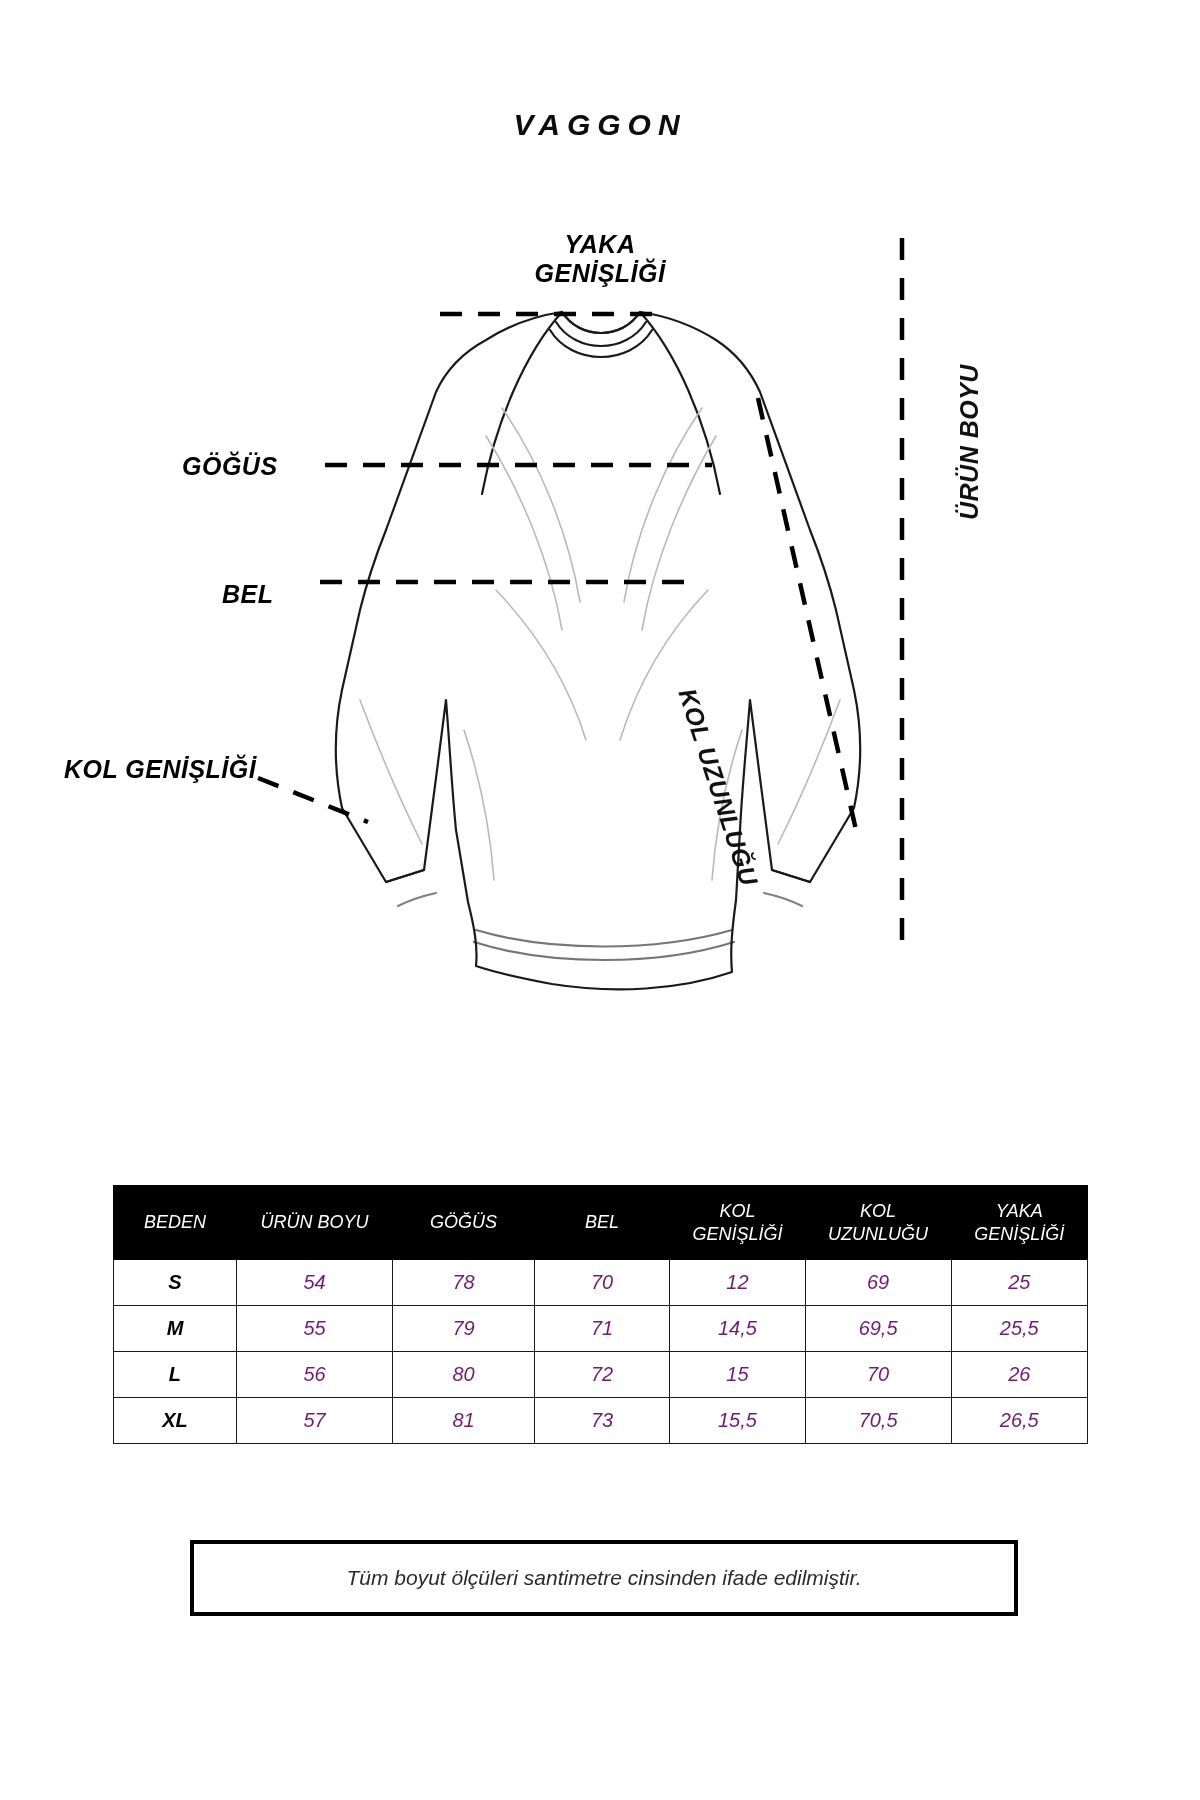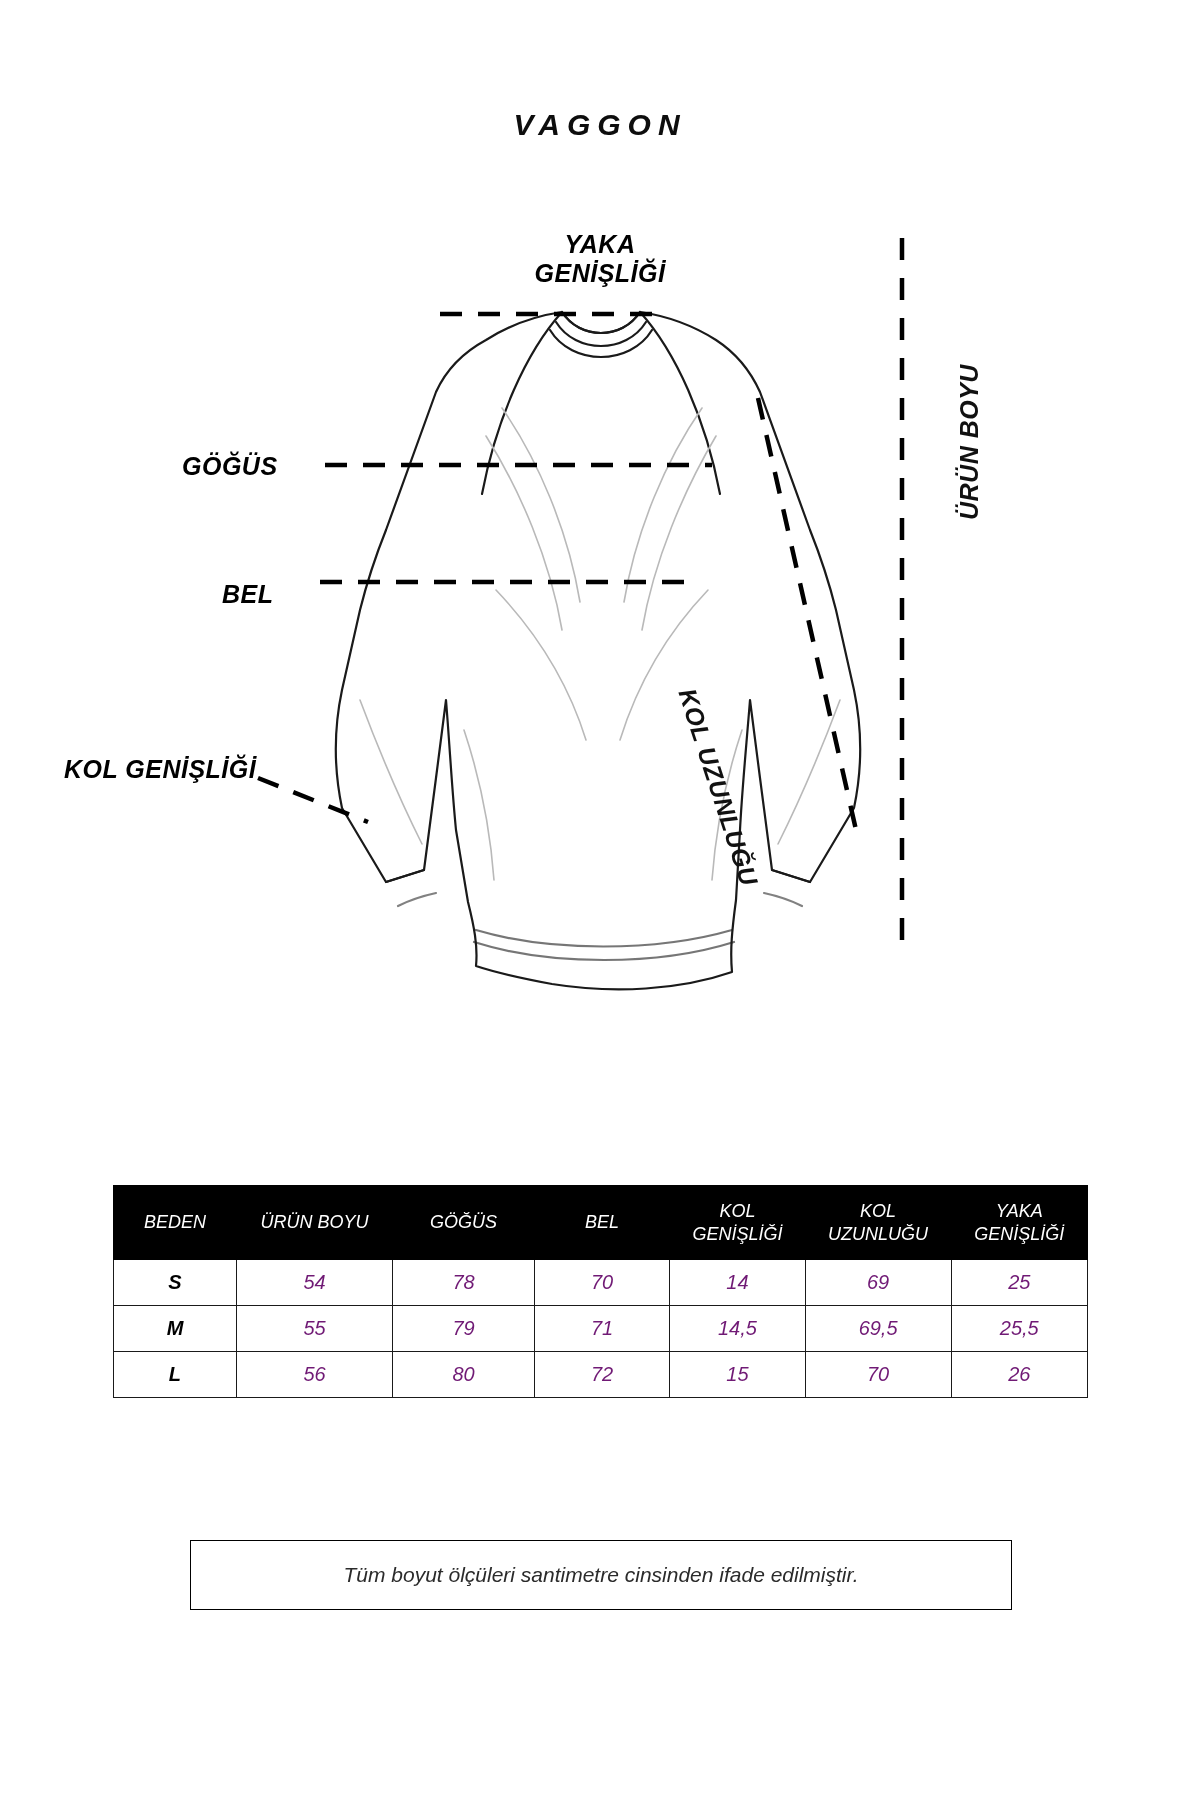--- a/index.html
+++ b/index.html
@@ -148,21 +148,21 @@
   .size-table col.c-ku    { width: 140px; }
   .size-table col.c-yg    { width: 131px; }
 
   
   .footnote {
     position: absolute;
     top: 1540px;
     left: 190px;
     width: 820px;
     height: 68px;
-    border: 1px solid #000000;
+    border: 4px solid #000000;
     display: flex;
     align-items: center;
     justify-content: center;
     font-size: 21px;
     color: #2b2b2b;
   }
 </style>
 </head>
 <body>
 
@@ -289,21 +289,21 @@
           <span>YAKA</span><br><span>GENİŞLİĞİ</span>
         </th>
       </tr>
     </thead>
     <tbody>
       <tr>
         <td class="size-cell">S</td>
         <td>54</td>
         <td>78</td>
         <td>70</td>
-        <td>14</td>
+        <td>12</td>
         <td>69</td>
         <td>25</td>
       </tr>
       <tr>
         <td class="size-cell">M</td>
         <td>55</td>
         <td>79</td>
         <td>71</td>
         <td>14,5</td>
         <td>69,5</td>
@@ -311,20 +311,29 @@
       </tr>
       <tr>
         <td class="size-cell">L</td>
         <td>56</td>
         <td>80</td>
         <td>72</td>
         <td>15</td>
         <td>70</td>
         <td>26</td>
       </tr>
+      <tr>
+        <td class="size-cell">XL</td>
+        <td>57</td>
+        <td>81</td>
+        <td>73</td>
+        <td>15,5</td>
+        <td>70,5</td>
+        <td>26,5</td>
+      </tr>
     </tbody>
   </table>
 
   <div class="footnote">
     <span>Tüm boyut ölçüleri santimetre cinsinden ifade edilmiştir.</span>
   </div>
 
 </div>
 
 </body></html>

